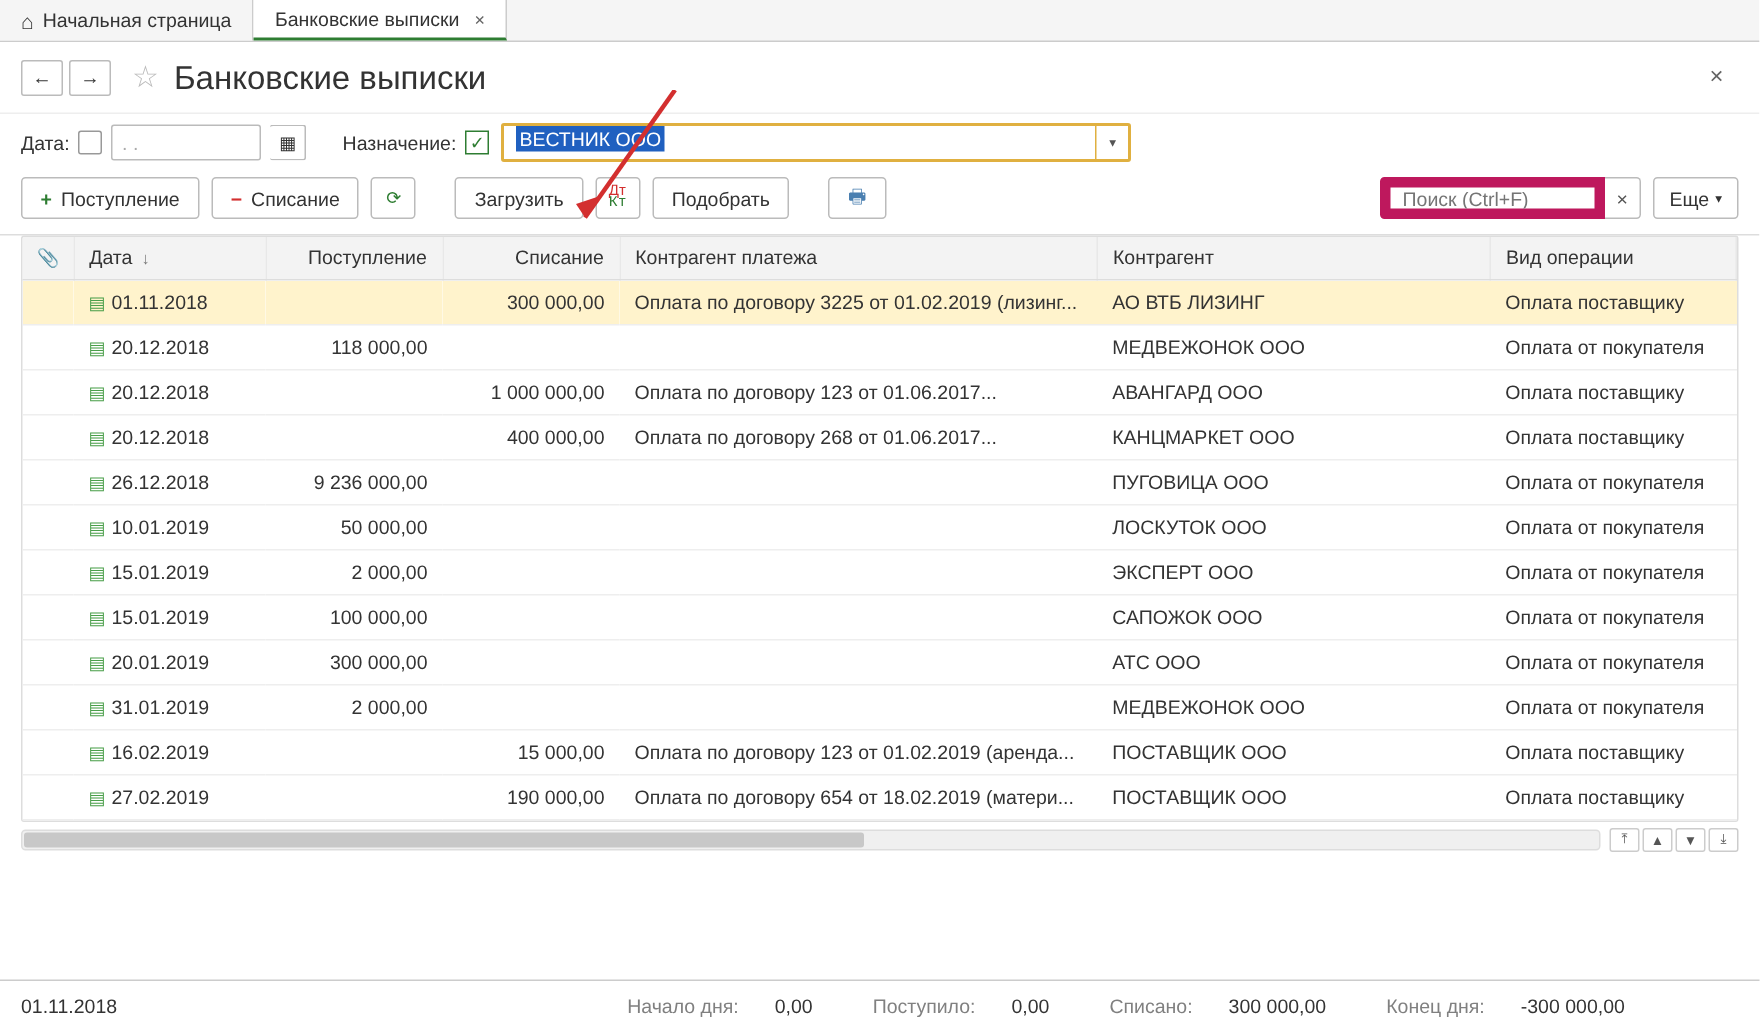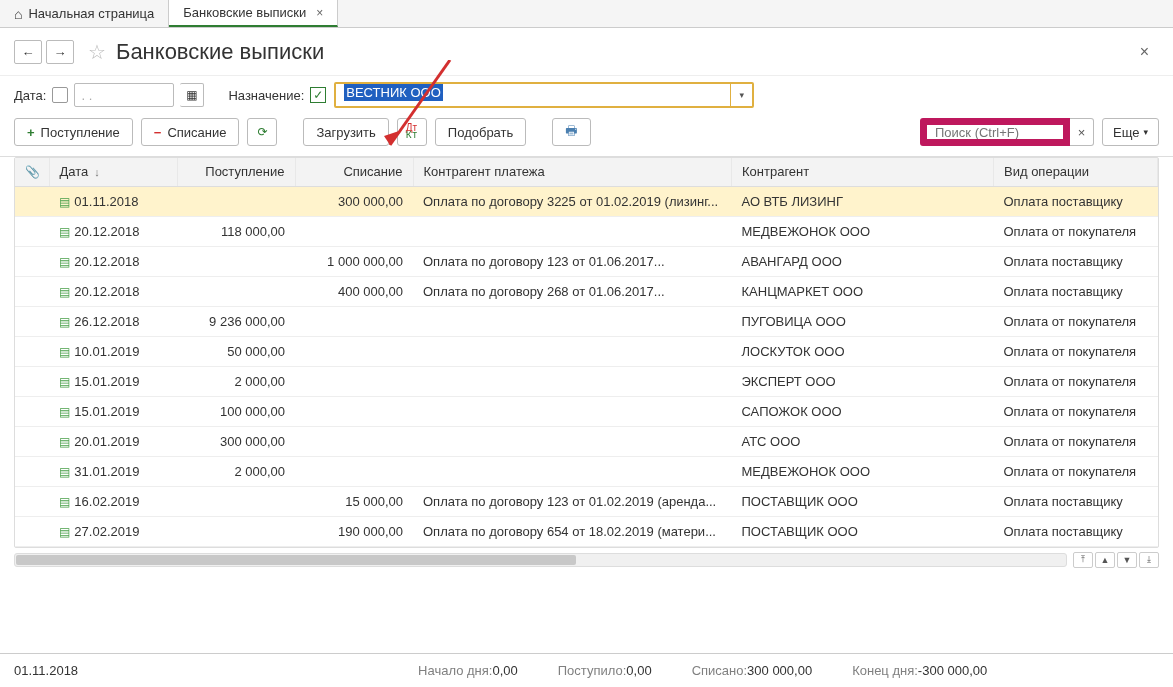--- a/index.html
+++ b/index.html
@@ -53,21 +53,21 @@
   .sort-arrow{color:#777; font-size:11px; margin-left:6px;}
   .doc-icon{color:#4a9f4a; font-size:12px; margin-right:4px;}
 
   .scroll-row {display:flex; align-items:center; margin:4px 14px 0; gap:6px;}
   .hscroll { flex:1; height: 14px; background: #f0f0f0; border: 1px solid #ddd; border-radius: 3px; position:relative; }
   .hscroll .thumb{position:absolute; left:1px; top:1px; bottom:1px; width:560px; background:#c8c8c8; border-radius:2px;}
   .navset{display:flex; gap:2px;}
   .navbtn{width:20px; height:16px; border:1px solid #ccc; background:#fff; font-size:9px; display:flex; align-items:center; justify-content:center; cursor:pointer; border-radius:2px; color:#555;}
 
   .status { position: absolute; left:0; right:0; bottom:0; height: 34px; border-top: 1px solid #ccc; background:#fff; display:flex; align-items:center; padding:0 14px; gap:40px; font-size:13px;}
-  .status .pair{display:flex; gap:0;}
+  .status .pair{display:flex; gap:24px;}
   .status .lblg{color:#808080;}
 
   .arrow-annot{position:absolute; left:350px; top:60px; pointer-events:none;}
 </style>
 </head>
 <body>
 
 <div class="tabbar">
   <div class="tab">
     <span class="home-icon">⌂</span>

